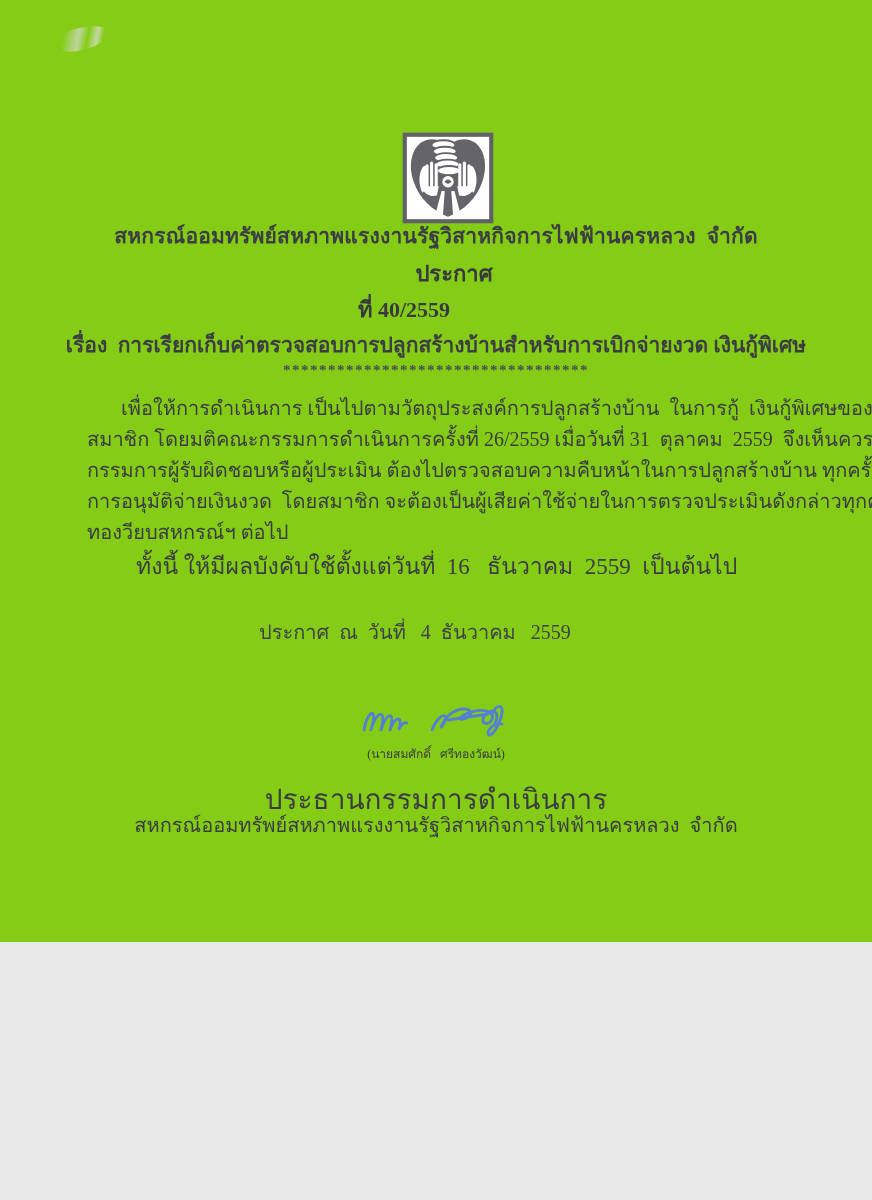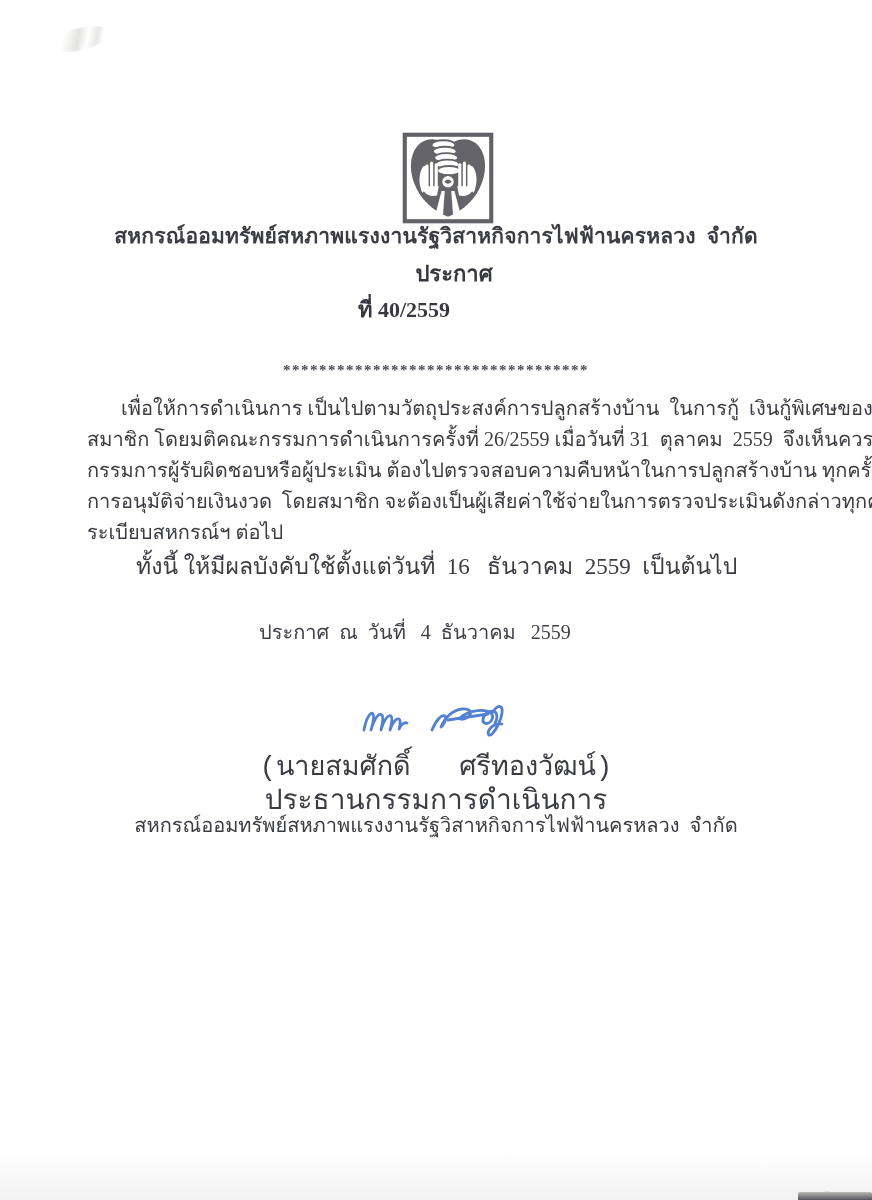--- a/index.html
+++ b/index.html
@@ -1,41 +1,41 @@
 <!DOCTYPE html>
 <html><head>
 <meta charset="utf-8">
 <style>
   html,body{margin:0;padding:0;background:#e9e9e9;}
   .page{
     position:relative;
-    width:872px;height:1200px;
+    width:872px;height:942px;
     margin:0 auto;
-    background:#ffffff;
+    background:#84cc16;
     overflow:hidden;
     font-family:"Liberation Serif","DejaVu Serif",serif;
     color:#393a40;
   }
   .abs{position:absolute;white-space:pre;}
   .centered{left:0;right:0;text-align:center;}
   .org-name{top:219px;font-size:21px;font-weight:bold;letter-spacing:.2px;color:#3c3d44;}
   .doc-type{top:256px;font-size:22px;font-weight:bold;transform:translateX(18px);color:#383940;}
   .doc-number{top:292px;font-size:22px;font-weight:bold;transform:translateX(-32px);color:#383940;}
   .subject{top:328px;font-size:21px;font-weight:bold;color:#3c3d44;}
   .divider{top:362px;font-size:15px;font-weight:bold;letter-spacing:1.5px;color:#4b4c55;}
   .body-line{font-size:20px;color:#3b3c43;left:87px;}
   .l1{top:392px;left:121px;}
   .l2{top:423px;}
   .l3{top:454px;}
   .l4{top:485px;}
   .l5{top:516px;}
   .effective{top:548px;left:136px;font-size:23px;color:#3b3c43;}
   .announce{top:616px;left:259px;font-size:20px;color:#40414a;}
   .signature-ink{top:668px;left:340px;width:180px;height:66px;}
-  .signer-name{top:744px;font-size:27px;color:#3b3c43;font-family:Liberation Mono, monospace;}
+  .signer-name{top:744px;font-size:12px;color:#3b3c43;}
   .signer-title{top:777px;font-size:28px;color:#3b3c43;}
   .signer-org{top:809px;font-size:20px;color:#3b3c43;}
   .logo-box{top:112px;left:386px;width:92px;height:96px;}
   .smudge{
     top:28px;left:52px;width:58px;height:22px;
     background:linear-gradient(115deg,transparent 20%,#d8d8d6 45%,transparent 60%,#dededc 75%,transparent 85%);
     transform:rotate(-14deg);opacity:.7;border-radius:50%;
   }
   .corner-arrow{top:1166px;left:786px;width:56px;height:30px;}
   .bottom-shadow{
@@ -84,27 +84,28 @@
         <path d="M24 59 L40 59 L38 69 Q29 71 24 65 Z"></path>
       </g>
       <path d="M43 64 L37 87 L44.5 90.5 L46.5 64 Z" fill="#ffffff"></path>
       <path d="M57 64 L63 87 L55.5 90.5 L53.5 64 Z" fill="#ffffff"></path>
     </svg>
   </div>
 
   <div class="abs centered org-name">สหกรณ์ออมทรัพย์สหภาพแรงงานรัฐวิสาหกิจการไฟฟ้านครหลวง  จำกัด</div>
   <div class="abs centered doc-type">ประกาศ</div>
   <div class="abs centered doc-number">ที่ 40/2559</div>
+  <div class="abs centered subject">เรื่อง  การเรียกเก็บค่าตรวจสอบการปลูกสร้างบ้านสำหรับการเบิกจ่ายงวด เงินกู้พิเศษ</div>
   <div class="abs centered divider">**********************************</div>
 
   <div class="abs body-line l1">เพื่อให้การดำเนินการ เป็นไปตามวัตถุประสงค์การปลูกสร้างบ้าน  ในการกู้  เงินกู้พิเศษของ</div>
   <div class="abs body-line l2">สมาชิก โดยมติคณะกรรมการดำเนินการครั้งที่ 26/2559 เมื่อวันที่ 31  ตุลาคม  2559  จึงเห็นควรให้</div>
   <div class="abs body-line l3">กรรมการผู้รับผิดชอบหรือผู้ประเมิน ต้องไปตรวจสอบความคืบหน้าในการปลูกสร้างบ้าน ทุกครั้งก่อน</div>
   <div class="abs body-line l4">การอนุมัติจ่ายเงินงวด  โดยสมาชิก จะต้องเป็นผู้เสียค่าใช้จ่ายในการตรวจประเมินดังกล่าวทุกครั้ง ตาม</div>
-  <div class="abs body-line l5">ระเบียบสหกรณ์ฯ ต่อไป</div>
+  <div class="abs body-line l5">ทองวียบสหกรณ์ฯ ต่อไป</div>
 
   <div class="abs effective">ทั้งนี้ ให้มีผลบังคับใช้ตั้งแต่วันที่  16   ธันวาคม  2559  เป็นต้นไป</div>
   <div class="abs announce">ประกาศ  ณ  วันที่   4  ธันวาคม   2559</div>
 
   <div class="abs signature-ink">
     <svg viewBox="0 0 180 66" width="180" height="66" aria-hidden="true">
       <g fill="none" stroke="#5380d2" stroke-width="2.8" stroke-linecap="round" stroke-linejoin="round">
         <path d="M8 44 C10 32 15 25 17 28 C19 31 16 40 15 44 C18 33 23 26 26 29 C28 31 26 39 25 44 C28 34 32 28 35 30 C37 32 35 40 34 44 C36 37 40 32 43 33 C45 34 44 40 43 43 C45 39 48 36 51 37"></path>
         <path d="M76 44 C80 34 86 28 89 30 C91 32 88 39 85 41 C89 31 97 24 106 23 C114 22 117 27 112 31 C108 34 102 34 105 31 C111 26 123 23 131 25 C137 27 138 31 135 35 C132 39 126 38 127 33 C128 28 134 23 139 26 C142 28 141 34 139 37"></path>
         <path d="M92 34 L132 28"></path>

